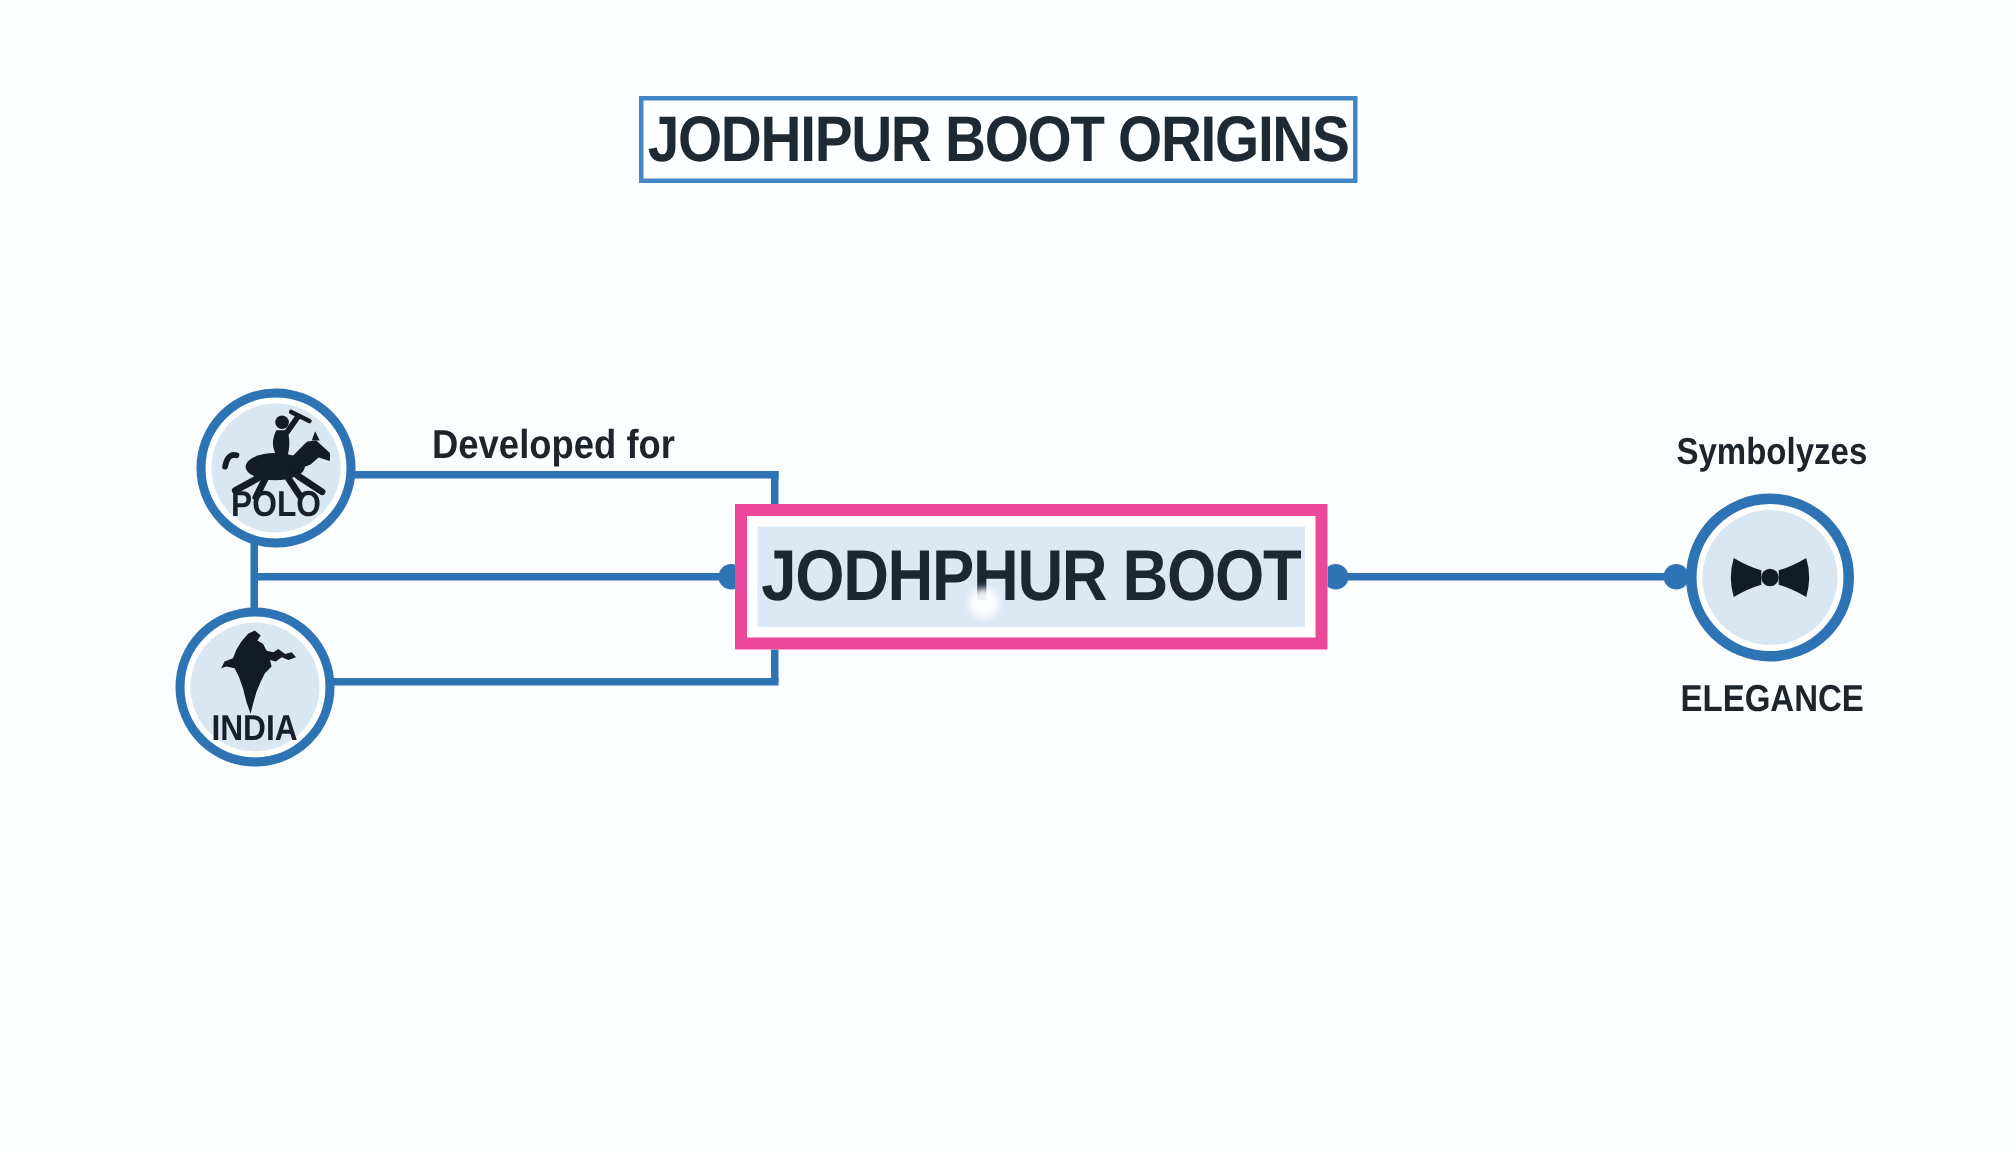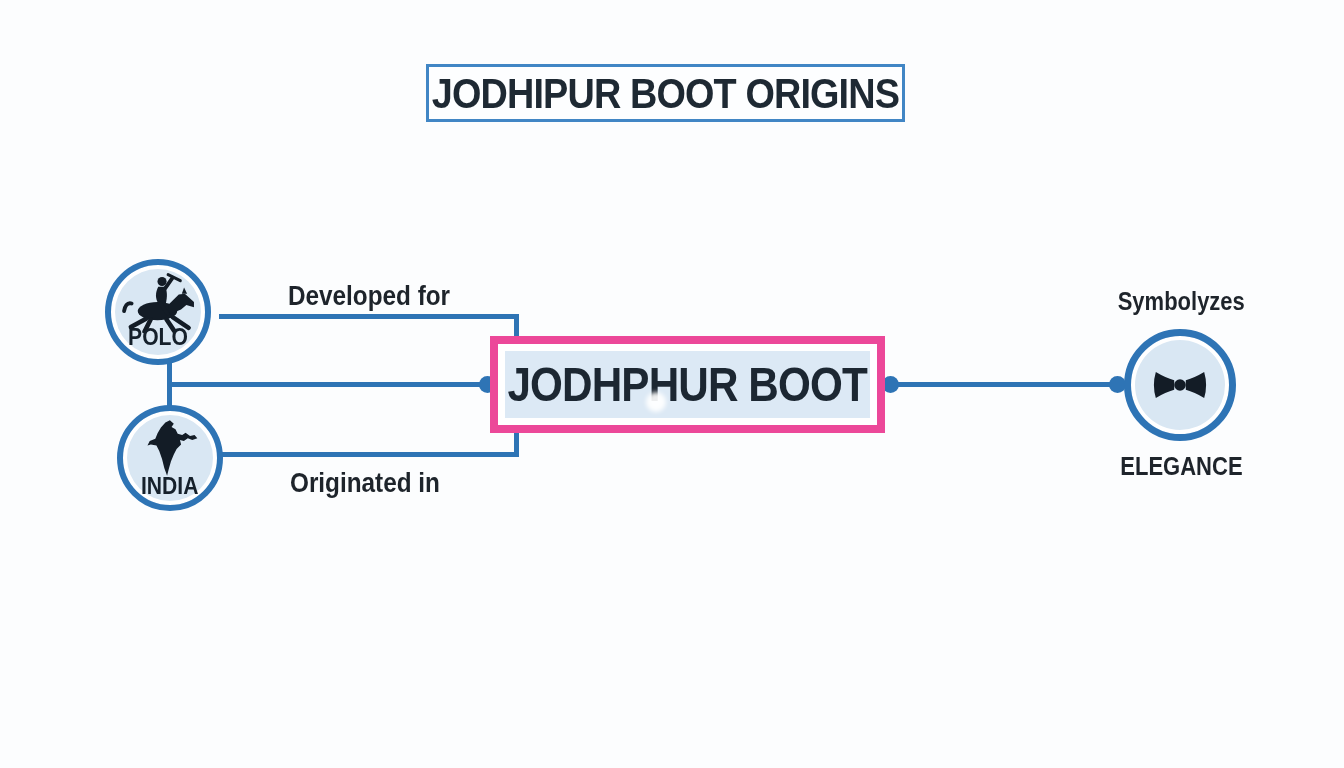--- a/index.html
+++ b/index.html
@@ -51,21 +51,21 @@
     width: 20px; height: 20px; border-radius: 50%;
     background: rgba(255,255,255,0.92); filter: blur(2px);
   }
 
   
   .node-circle {
     position: absolute; border-radius: 50%;
     border: 6px solid #2e74b5; background: #d9e7f3;
     box-shadow: inset 0 0 0 4px #ffffff;
   }
-  .node-polo  { left: 105px; top: 259px; width: 106px; height: 106px; }
+  .node-polo  { left: 131px; top: 259px; width: 106px; height: 106px; }
   .node-india { left: 117px; top: 405px; width: 106px; height: 106px; }
   .node-elegance { left: 1124px; top: 329px; width: 112px; height: 112px; border-width: 7px; }
 
   .node-icon { position: absolute; }
   .polo-icon  { left: 10px; top: 6px; width: 76px; height: 62px; }
   .india-icon { left: 20px; top: 6px; width: 56px; height: 66px; }
   .bowtie-icon { left: 20px; top: 28px; width: 58px; height: 42px; }
 
   .node-label {
     position: absolute; left: 0; width: 100%; text-align: center;
@@ -154,23 +154,20 @@
     <svg class="node-icon bowtie-icon" viewBox="0 0 120 70">
       <path class="sil" d="M10,8 Q30,20 48,25 L48,45 Q30,50 10,62 Q2,35 10,8 Z"></path>
       <path class="sil" d="M110,8 Q90,20 72,25 L72,45 Q90,50 110,62 Q118,35 110,8 Z"></path>
       <circle class="sil" cx="60" cy="35" r="12"></circle>
     </svg>
   </div>
 
   <div class="edge-label lbl-developed">
     <span class="condensed-left">Developed for</span>
   </div>
-  <div class="edge-label lbl-originated">
-    <span class="condensed-left">Originated in</span>
-  </div>
 
   <div class="side-label lbl-symbolyzes">
     <span class="condensed">Symbolyzes</span>
   </div>
   <div class="side-label lbl-elegance">
     <span class="condensed">ELEGANCE</span>
   </div>
 
 </div>
 

